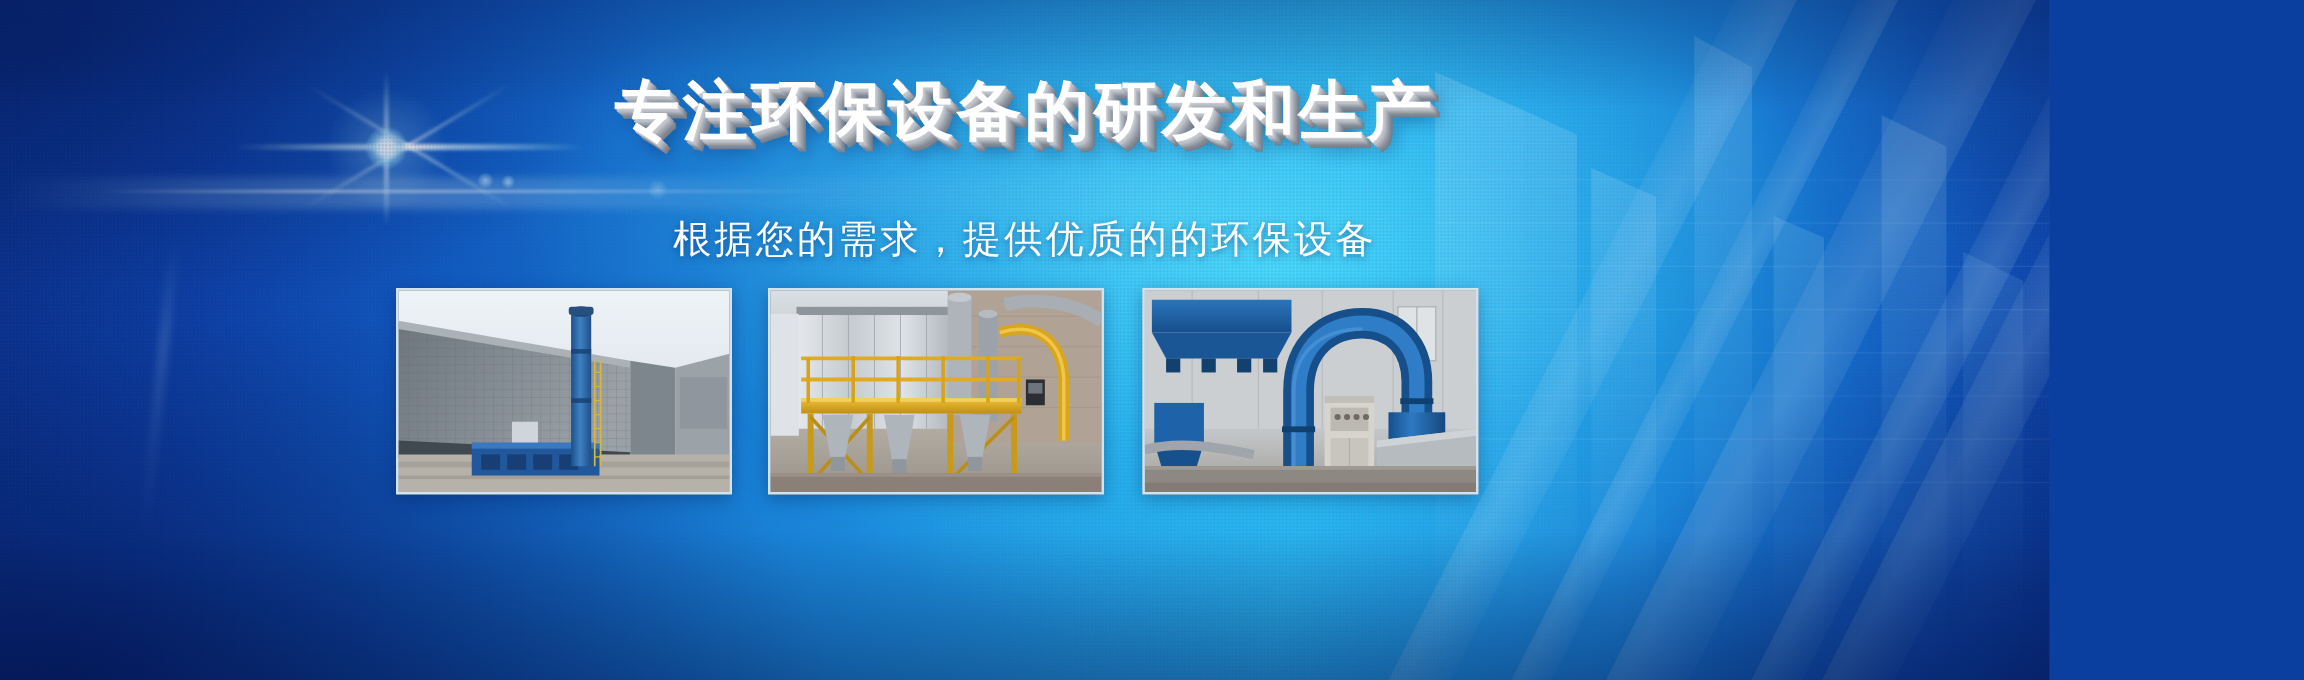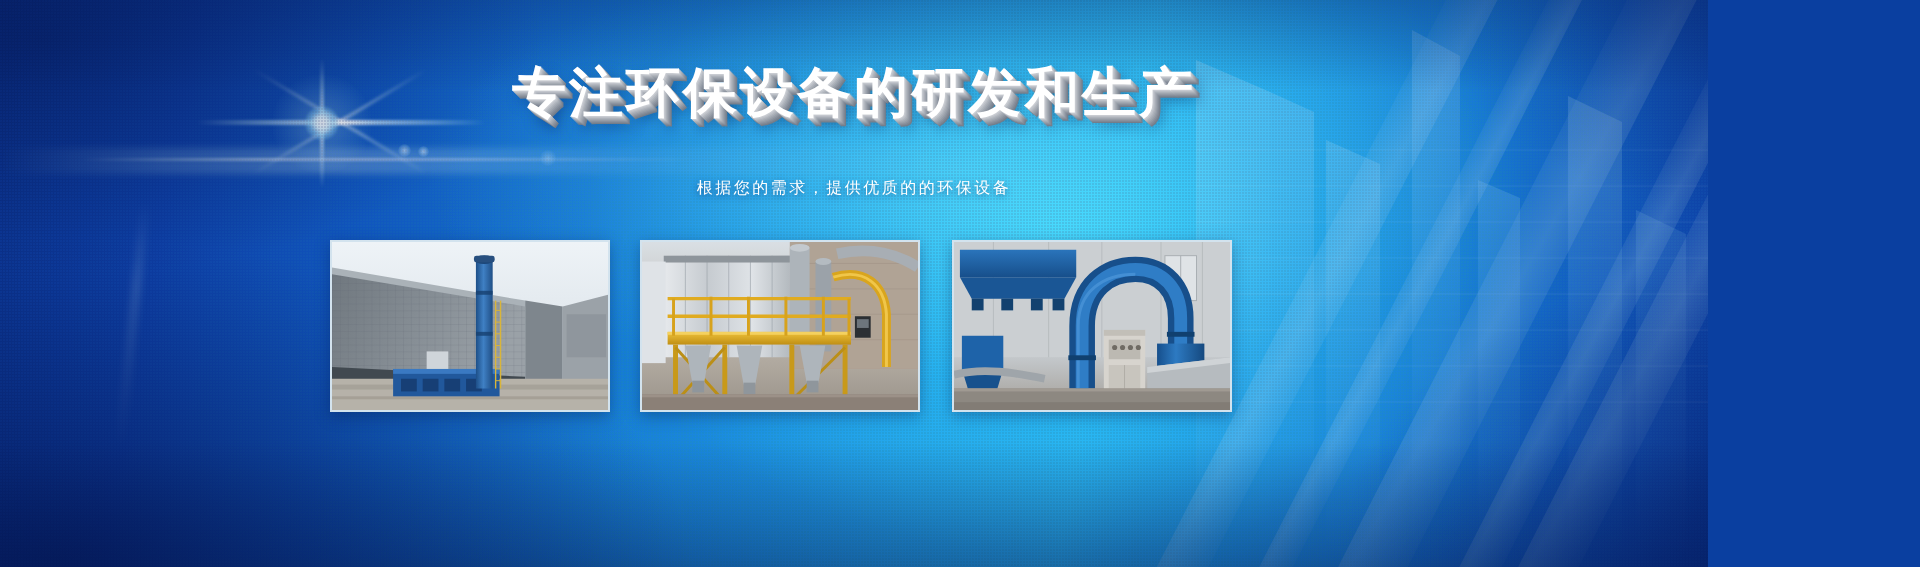--- a/index.html
+++ b/index.html
@@ -151,21 +151,21 @@
   }
   .badge-text {
     position:absolute; inset:0; display:flex; align-items:center; justify-content:center;
     padding-left:22px;
     font-size:19px; color:#ffffff; letter-spacing:2px; white-space:nowrap;
     text-shadow:0 1px 2px rgba(4,20,70,0.45);
   }
 
   .subline {
     position:absolute; left:0; right:0; top:178px; text-align:center;
-    font-size:16px; color:#ffffff; letter-spacing:2.5px; white-space:nowrap;
+    font-size:32px; color:#ffffff; letter-spacing:2.5px; white-space:nowrap;
     text-shadow:0 2px 6px rgba(6,32,96,0.5);
   }
 
   
   .photos { position:absolute; left:0; top:240px; width:1920px; height:175px; }
   .photo {
     position:absolute; top:0; width:280px; height:172px;
     border:2px solid rgba(225,242,255,0.80);
     background:#9aa3ab; overflow:hidden;
     box-shadow:0 4px 14px rgba(3,22,76,0.35);

